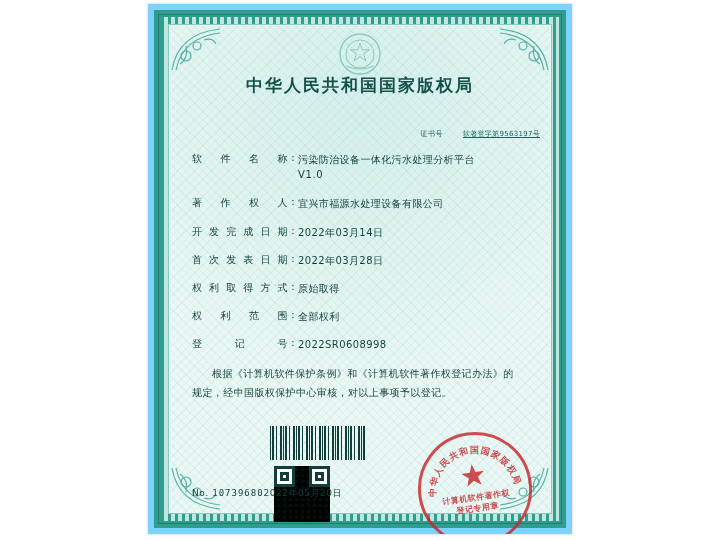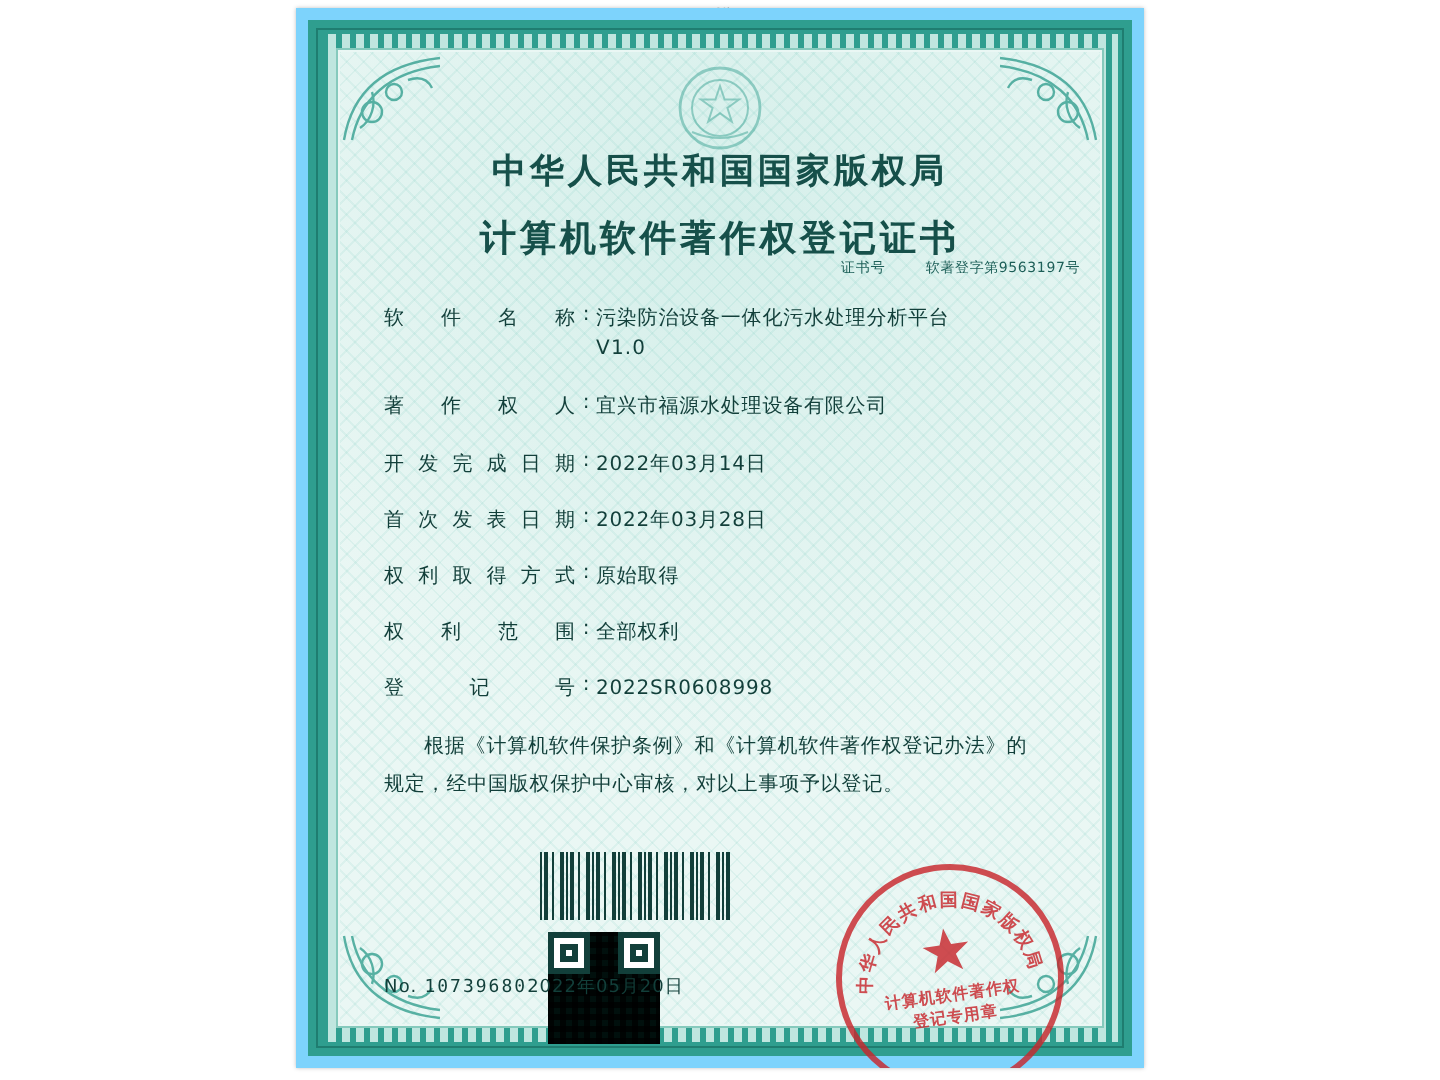--- a/index.html
+++ b/index.html
@@ -130,21 +130,21 @@
     position: absolute;
     right: 2px;
     top: 95px;
     font-size: 7px;
     color: #1d5f58;
     display: flex;
     gap: 20px;
     align-items: baseline;
   }
   .cert-no-label { letter-spacing: 0.5px; }
-  .cert-no-value { letter-spacing: 0.3px; }
+  .cert-no-value { letter-spacing: 0.3px; text-decoration: underline; }
 
   .fields {
     position: absolute;
     left: 14px;
     right: 8px;
     top: 118px;
     font-size: 10px;
     color: #123f3a;
   }
   .field-row {
@@ -354,21 +354,20 @@
 
       <svg class="emblem" viewBox="0 0 44 44">
         <circle cx="22" cy="22" r="20" fill="none" stroke="#3fa596" stroke-width="1.4"></circle>
         <circle cx="22" cy="22" r="14" fill="none" stroke="#3fa596" stroke-width="1"></circle>
         <polygon points="22,11 24.3,17.8 31.5,17.8 25.7,22 27.9,28.8 22,24.6 16.1,28.8 18.3,22 12.5,17.8 19.7,17.8" fill="none" stroke="#3fa596" stroke-width="1"></polygon>
         <path d="M8 34 Q22 40 36 34" fill="none" stroke="#3fa596" stroke-width="1"></path>
       </svg>
 
       <div class="title-block">
         <div class="title-main">中华人民共和国国家版权局</div>
-        <div class="title-sub">计算机软件著作权登记证书</div>
       </div>
 
       <div class="cert-no-row">
         <span class="cert-no-label">证书号</span>
         <span class="cert-no-value">软著登字第9563197号</span>
       </div>
 
       <div class="fields">
 
         <div class="field-row">

